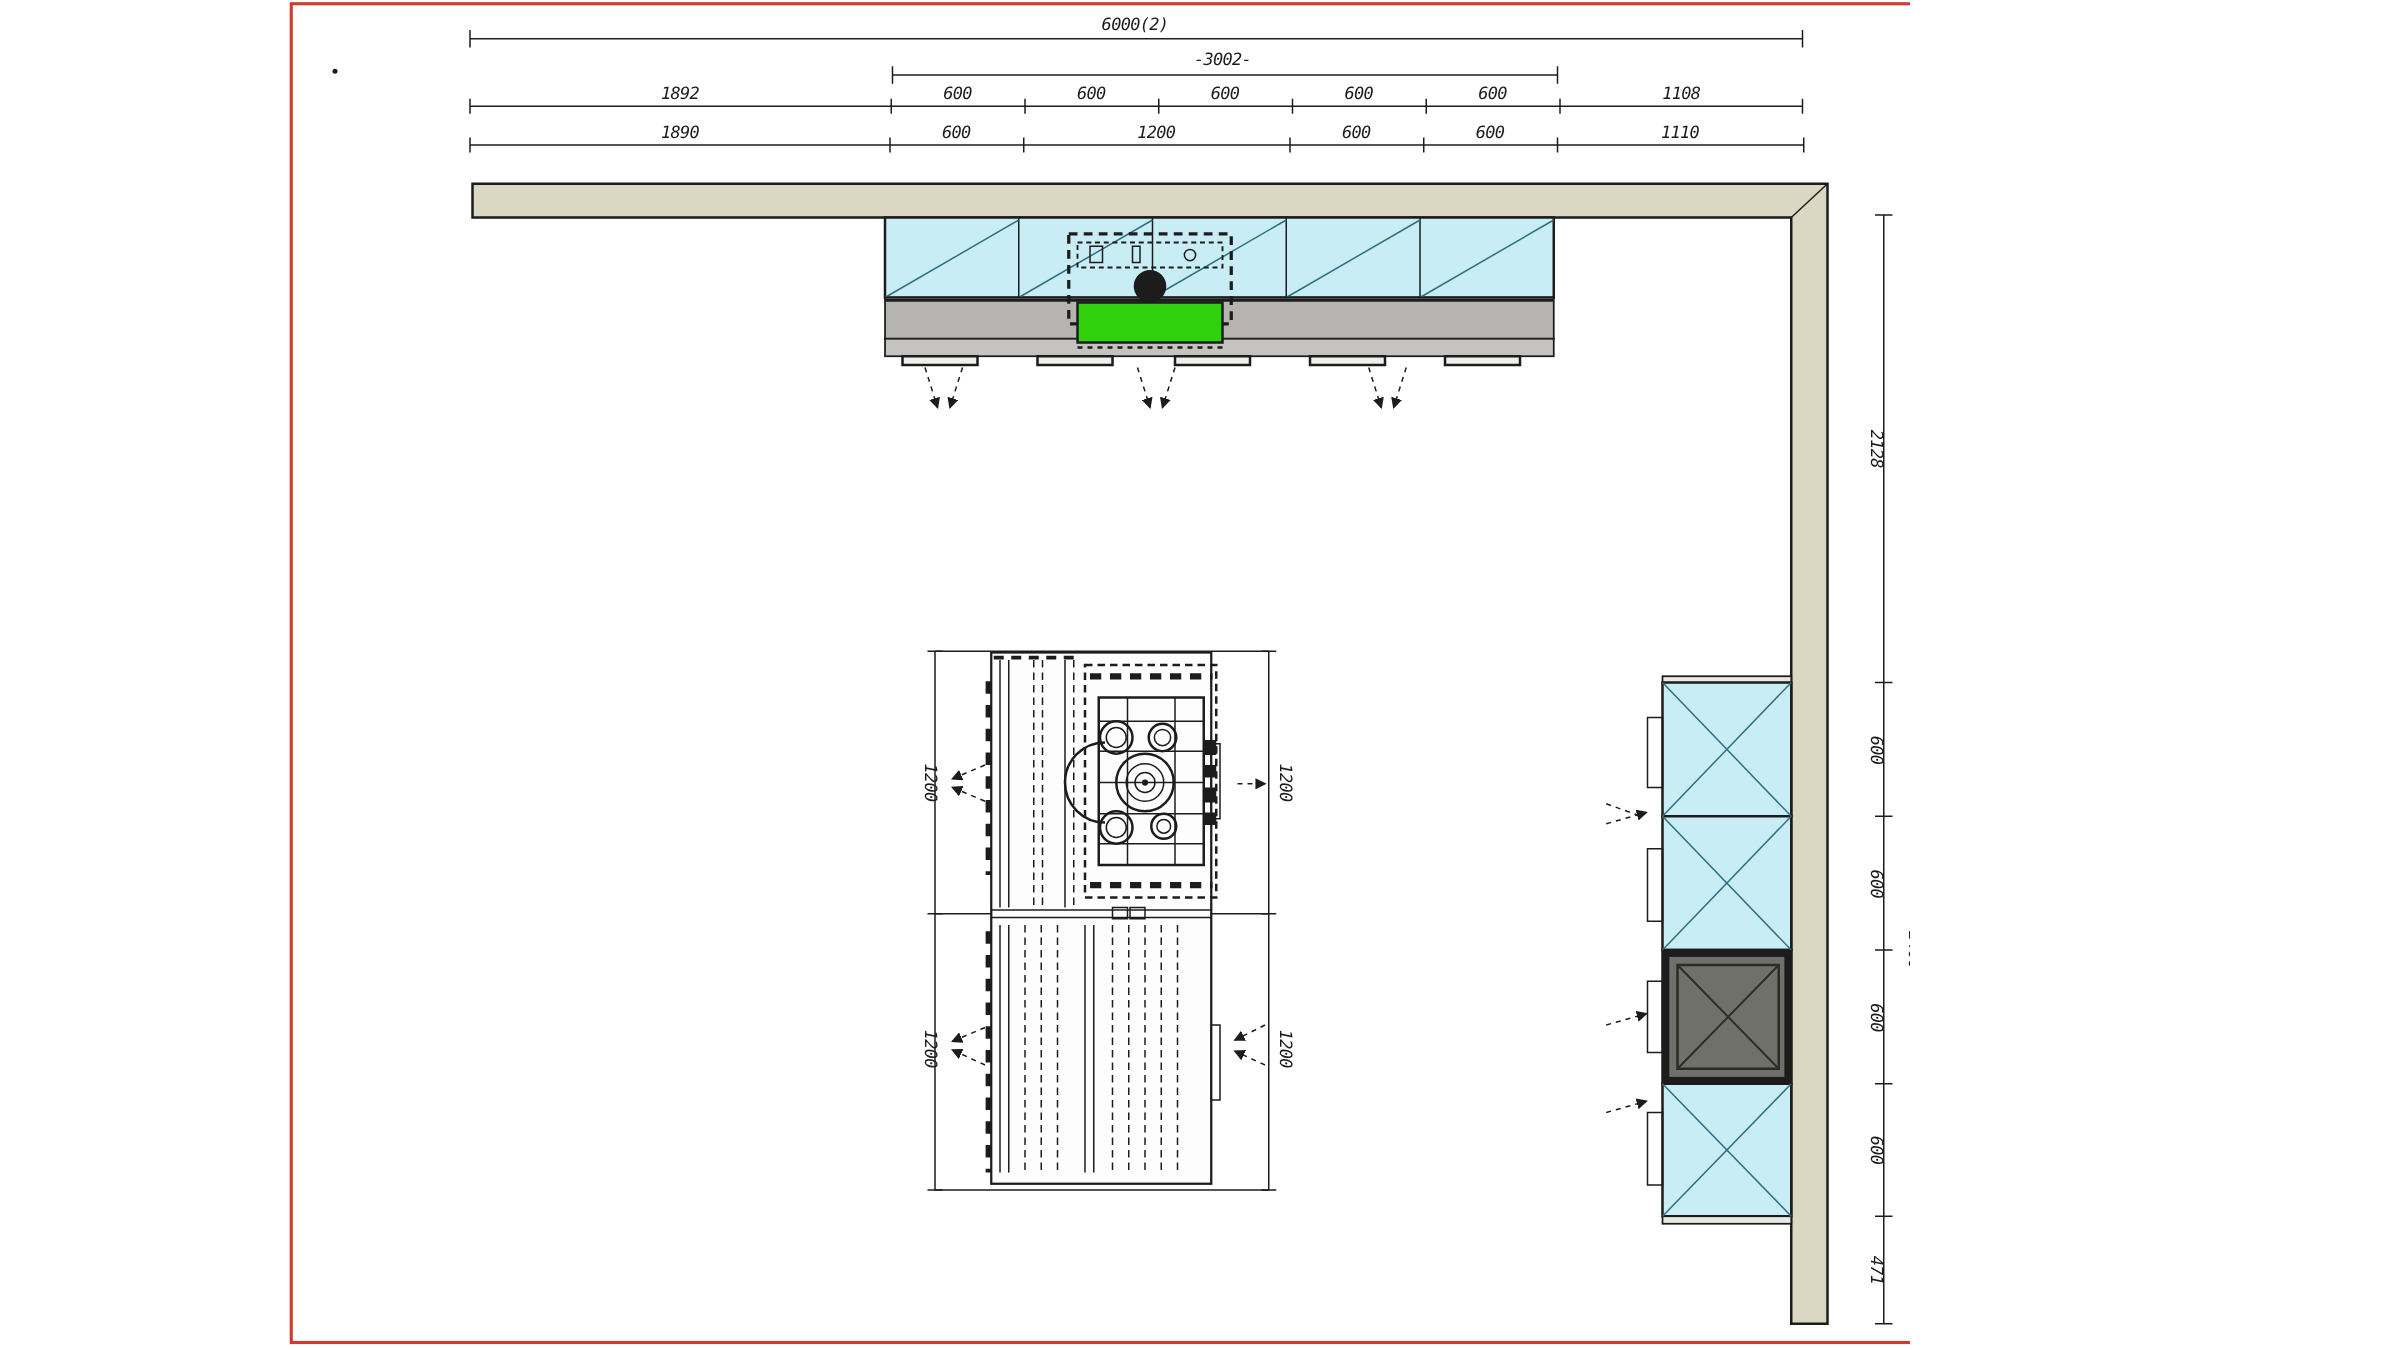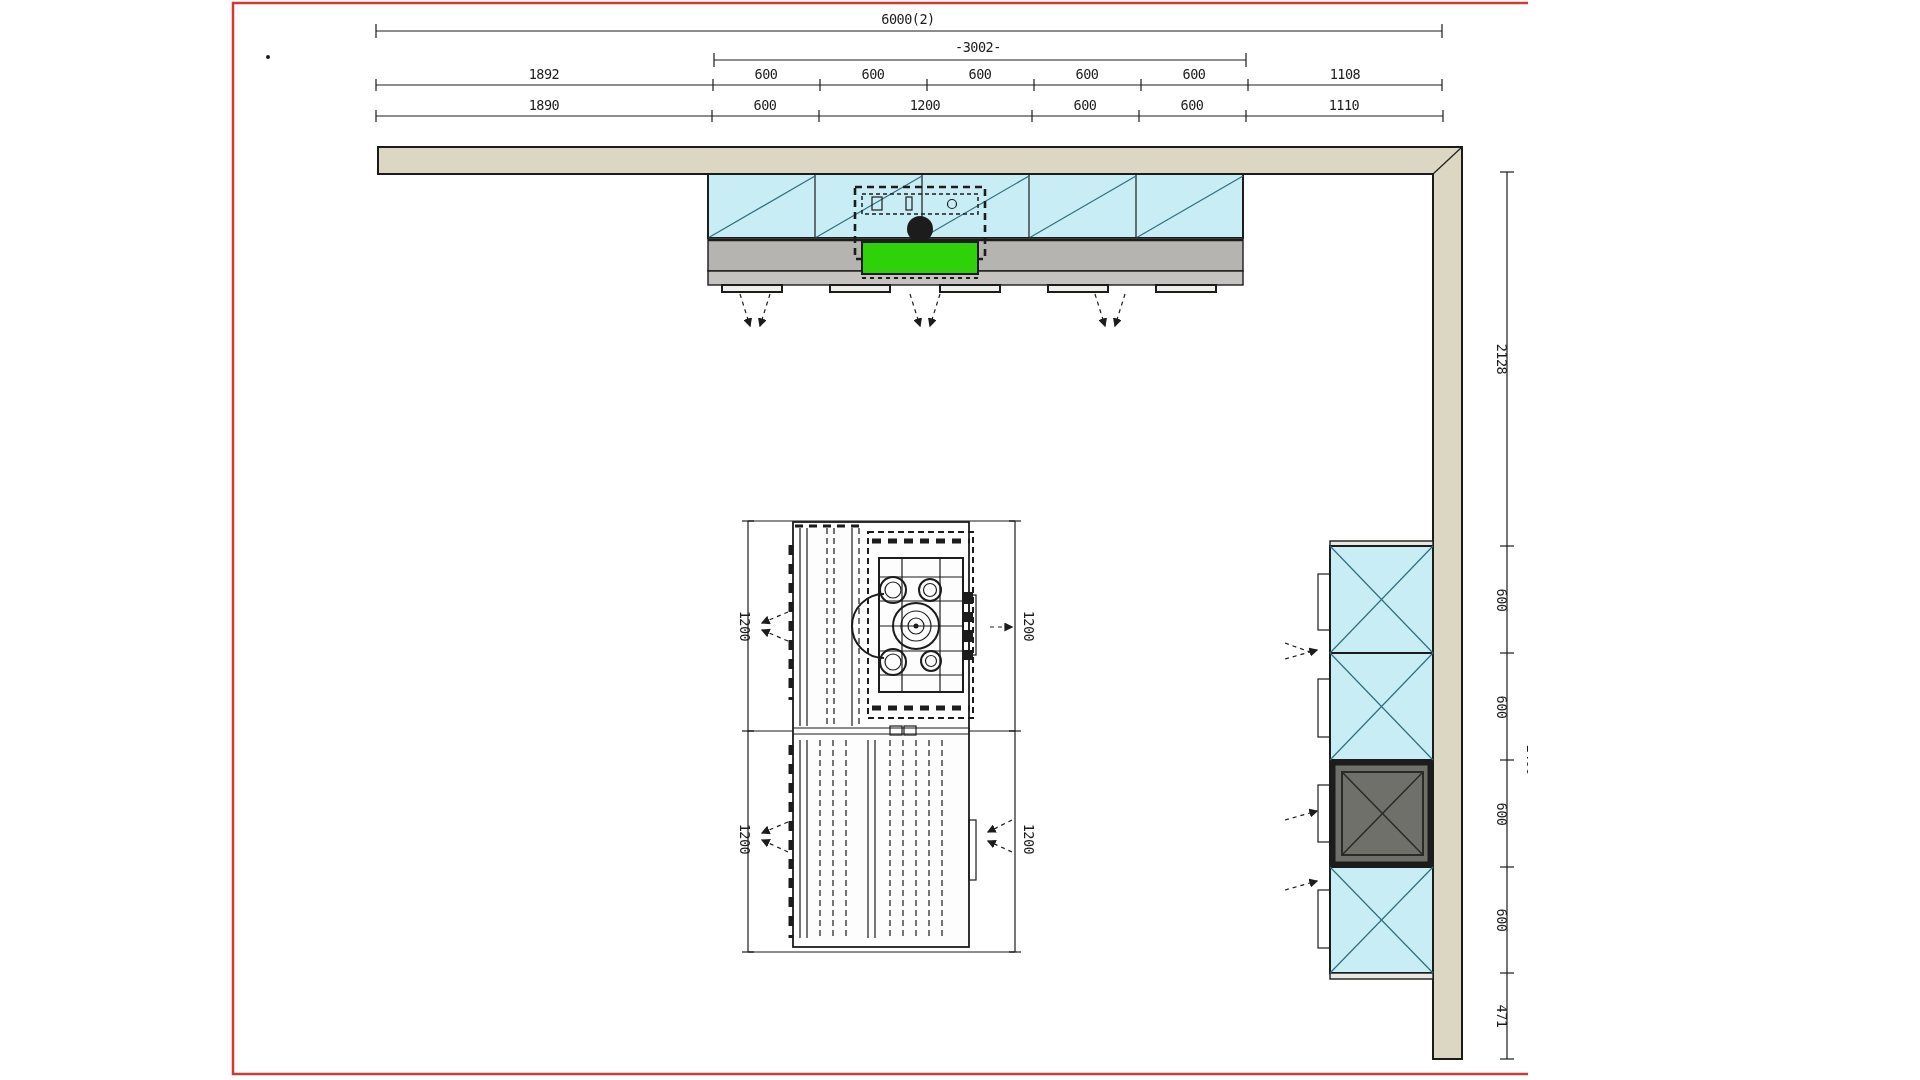--- a/index.html
+++ b/index.html
@@ -1,20 +1,20 @@
 <!DOCTYPE html>
 <html style="--ink: #1c1c1c; --red: #d03a30; --wall: #dcd7c2; --cyan: #c9edf4; --teal: #2f6f80; --counter: #b5b4b0; --plinth: #c4c3bf; --green: #2fd10b; --oven: #70706a; --paper: #ffffff;"><head>
 <meta charset="utf-8">
 <style>
   :root{
     --ink:#1c1c1c; --red:#d03a30; --wall:#dcd7c2; --cyan:#c9edf4; --teal:#2f6f80;
     --counter:#b5b4b0; --plinth:#c4c3bf; --green:#2fd10b; --oven:#70706a; --paper:#ffffff;
   }
   html,body{margin:0;padding:0;background:var(--paper);}
-  .stage{position:relative;width:1528px;height:1080px;background:var(--paper);overflow:hidden;}
+  .stage{position:relative;width:1528px;height:1080px;background:var(--paper);overflow:hidden;font-style:italic;}
   svg{display:block;}
   .ln{stroke:var(--ink);stroke-width:1.2;fill:none;}
   .ln2{stroke:var(--ink);stroke-width:2;fill:none;}
   .ln3{stroke:var(--ink);stroke-width:2.6;fill:none;}
   .teal{stroke:var(--teal);stroke-width:1.2;fill:none;}
   .dash{stroke-dasharray:6,4;}
   .dash2{stroke-dasharray:4,4;}
   .dimtxt{font-family:"DejaVu Sans Mono",monospace;font-size:13.5px;fill:var(--ink);text-anchor:middle;letter-spacing:-0.5px;}
   .fillink{fill:var(--ink);stroke:none;}
 </style>

